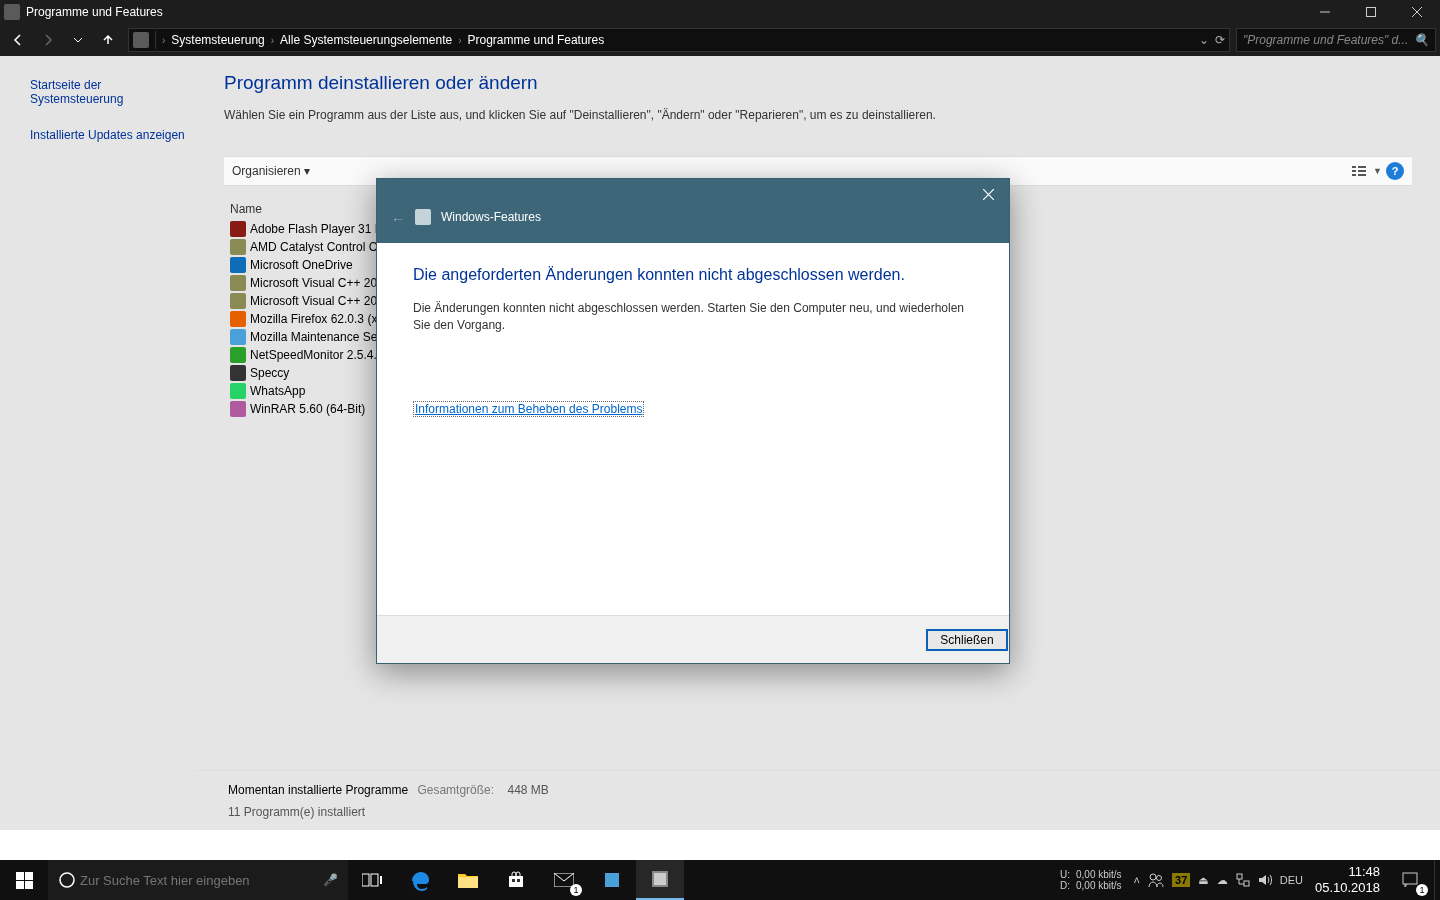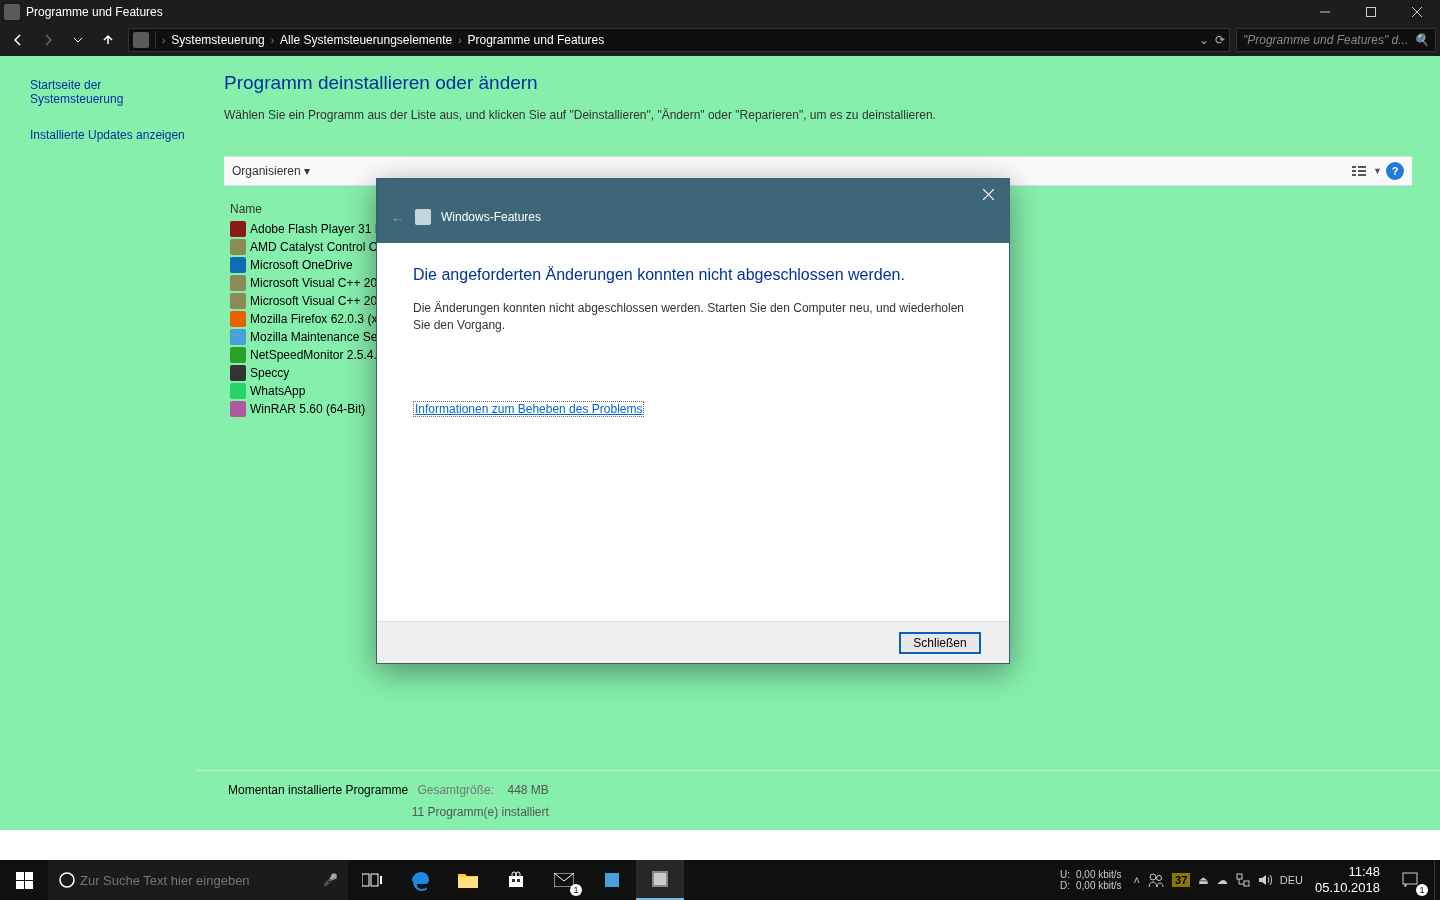--- a/index.html
+++ b/index.html
@@ -17,21 +17,21 @@
 .navbar .navbtn.disabled { color:#666; }
 .navbar .addressbar { flex:1; height:24px; background:#0f0f0f; border:1px solid #333; display:flex; align-items:center; padding:0 4px; gap:6px; margin:0 4px; }
 .navbar .crumb { color:#fff; cursor:default; }
 .navbar .crumb-sep { color:#888; font-size:10px; }
 .navbar .abicon { width:16px; height:16px; background:#5a5a5a; border-radius:2px; }
 .navbar .absep { width:1px; height:18px; background:#333; }
 .navbar .addrend { margin-left:auto; display:flex; align-items:center; gap:6px; color:#aaa; }
 .navbar .searchbox { width:200px; height:24px; background:#0f0f0f; border:1px solid #333; display:flex; align-items:center; padding:0 6px; color:#888; font-style:italic; justify-content:space-between; }
 
 
-.content { position:absolute; top:56px; left:0; right:0; bottom:100px; display:flex; background:#86efac; }
+.content { position:absolute; top:56px; left:0; right:0; bottom:100px; display:flex; background:#e5e5e5; }
 .sidebar { width:196px; padding:16px 10px; font-size:12px; }
 .sidebar .side-link { color:#00329b; padding:6px 0 6px 20px; cursor:default; display:block; }
 .sidebar .side-link.with-icon { padding-left:0; display:flex; align-items:flex-start; gap:4px; }
 .sidebar .shield { width:16px; height:16px; flex-shrink:0; display:inline-flex; align-items:center; justify-content:center; }
 
 .main { flex:1; padding:16px 28px 0 28px; font-size:12px; color:#000; position:relative; }
 .main h1 { color:#003399; font-weight:400; font-size:19px; }
 .main .subtitle { margin-top:14px; color:#333; }
 
 .listtoolbar { margin-top:34px; height:30px; border-top:1px solid #ddd; border-bottom:1px solid #ddd; display:flex; align-items:center; padding:0 8px; font-size:12px; color:#333; background:#fafafa; }
@@ -52,21 +52,21 @@
 .dialog .dheader { height:64px; background:#3e6679; display:flex; flex-direction:column; }
 .dialog .dtop { height:30px; display:flex; align-items:center; justify-content:flex-end; }
 .dialog .dclose { width:42px; height:30px; color:#fff; display:flex; align-items:center; justify-content:center; font-size:14px; }
 .dialog .dtitle { display:flex; align-items:center; gap:10px; padding:0 14px 10px 14px; color:#fff; font-size:12px; }
 .dialog .dback { color:#8da8b3; font-size:14px; }
 .dialog .dicon { width:16px; height:16px; background:#c5d4db; border-radius:2px; }
 .dialog .dbody { flex:1; padding:22px 36px; font-size:12px; color:#333; }
 .dialog .dbody h2 { color:#003399; font-weight:400; font-size:16px; line-height:1.3; }
 .dialog .dbody p { margin-top:14px; line-height:1.4; }
 .dialog .dlink { color:#0066cc; text-decoration:underline; display:inline-block; margin-top:68px; border:1px dotted #666; padding:0 1px; }
-.dialog .dfooter { height:42px; background:#f0f0f0; border-top:1px solid #ddd; display:flex; align-items:center; justify-content:flex-end; padding:0 28px; }
+.dialog .dfooter { height:48px; background:#f0f0f0; border-top:1px solid #ddd; display:flex; align-items:center; justify-content:flex-end; padding:0 1px; }
 .dialog .dbtn { min-width:82px; height:22px; background:#e7e7e7; border:2px solid #0a61b8; font-size:12px; display:flex; align-items:center; justify-content:center; cursor:default; }
 
 
 .content { bottom:70px; }
 
 
 .taskbar { position:absolute; left:0; right:0; bottom:0; height:40px; background:#101010; display:flex; align-items:center; color:#fff; font-size:12px; }
 .taskbar .tbtn { width:48px; height:40px; display:flex; align-items:center; justify-content:center; }
 .taskbar .tbtn.active { background:#272727; border-bottom:2px solid #76b9ed; }
 .taskbar .search { flex:0 0 300px; height:40px; background:#1b1b1b; display:flex; align-items:center; padding:0 10px; color:#999; gap:4px; }
@@ -221,21 +221,21 @@
               <span>WhatsApp</span>
             </div>
             <div class="row">
               <span class="picon" style="background: rgb(176, 90, 160);"></span>
               <span>WinRAR 5.60 (64-Bit)</span>
             </div>
           </div>
       </div>
     </div>
 
-    <div style="position:absolute; left:0; right:0; bottom:0; height:60px; border-top:1px solid #ddd; display:flex; align-items:center; padding:6px 16px; gap:16px; font-size:12px;text-align:right;">
+    <div style="position:absolute; left:0; right:0; bottom:0; height:60px; border-top:1px solid #ddd; display:flex; align-items:center; padding:6px 16px; gap:16px; font-size:12px;">
       <div class="sicon"></div>
       <div class="sinfo">
         <div class="l1">
           <span>Momentan installierte Programme</span>
           <span class="muted" style="color:#777;margin-left:6px">Gesamtgröße:</span>
           <span class="muted" style="color:#555;margin-left:10px">448 MB</span>
         </div>
         <div class="l2" style="color:#555;margin-top:8px">11 Programm(e) installiert</div>
       </div>
     </div>

